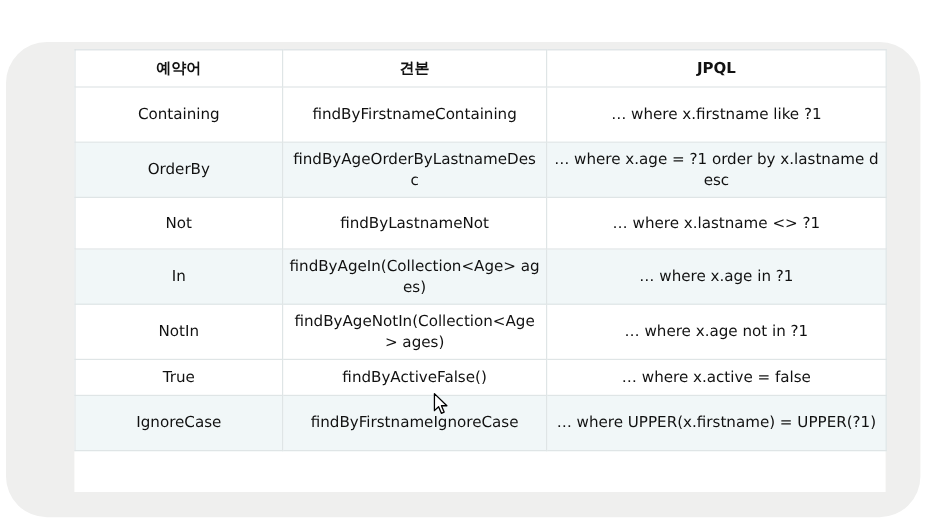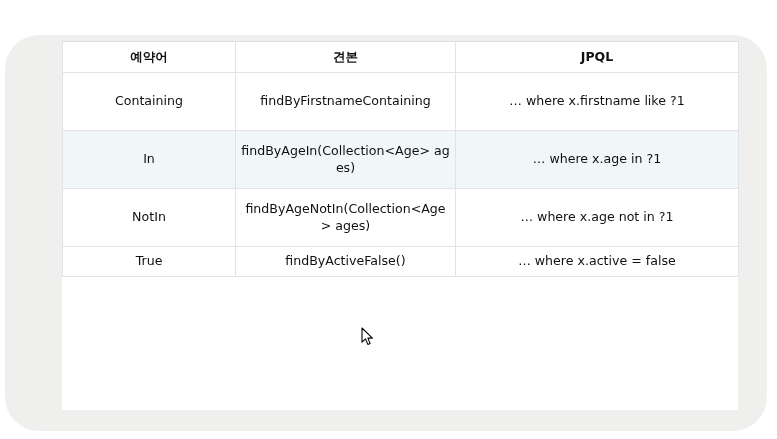--- a/index.html
+++ b/index.html
@@ -84,21 +84,21 @@
 
   
   tbody tr.tint td {
     background: #f1f7f8;
   }
   tbody tr.plain td {
     background: #ffffff;
   }
 
   
-  tbody tr.r-tall td   { height: 58px; }
+  tbody tr.r-tall td   { height: 46px; }
   tbody tr.r-mid td    { height: 43px; }
   tbody tr.r-short td  { height: 30px; }
 
   
   .cursor {
     position: absolute;
     left: 361px;
     top: 327px;
     width: 13px;
     height: 19px;
@@ -126,34 +126,49 @@
           <th>JPQL</th>
         </tr>
       </thead>
       <tbody>
         <tr class="plain r-tall">
           <td>Containing</td>
           <td>findByFirstnameContaining</td>
           <td>… where x.firstname like ?1</td>
         </tr>
         <tr class="tint r-tall">
+          <td>OrderBy</td>
+          <td>findByAgeOrderByLastnameDesc</td>
+          <td>… where x.age = ?1 order by x.lastname desc</td>
+        </tr>
+        <tr class="plain r-mid">
+          <td>Not</td>
+          <td>findByLastnameNot</td>
+          <td>… where x.lastname &lt;&gt; ?1</td>
+        </tr>
+        <tr class="tint r-tall">
           <td>In</td>
           <td>findByAgeIn(Collection&lt;Age&gt; ages)</td>
           <td>… where x.age in ?1</td>
         </tr>
         <tr class="plain r-tall">
           <td>NotIn</td>
           <td>findByAgeNotIn(Collection&lt;Age&gt; ages)</td>
           <td>… where x.age not in ?1</td>
         </tr>
         <tr class="plain r-short">
           <td>True</td>
           <td>findByActiveFalse()</td>
           <td>… where x.active = false</td>
         </tr>
+        <tr class="tint r-tall">
+          <td>IgnoreCase</td>
+          <td>findByFirstnameIgnoreCase</td>
+          <td>… where UPPER(x.firstname) = UPPER(?1)</td>
+        </tr>
       </tbody>
     </table>
   </div>
 
   <svg class="cursor" viewBox="0 0 13 19" xmlns="http://www.w3.org/2000/svg" style="left: 361px; top: 327px;">
     <path d="M1,1 L1,15.2 L4.5,11.9 L6.8,17.4 L9.1,16.4 L6.9,11.1 L11.4,11.1 Z" fill="#ffffff" stroke="#000000" stroke-width="1.1" stroke-linejoin="round"></path>
   </svg>
 
 </div>
 

